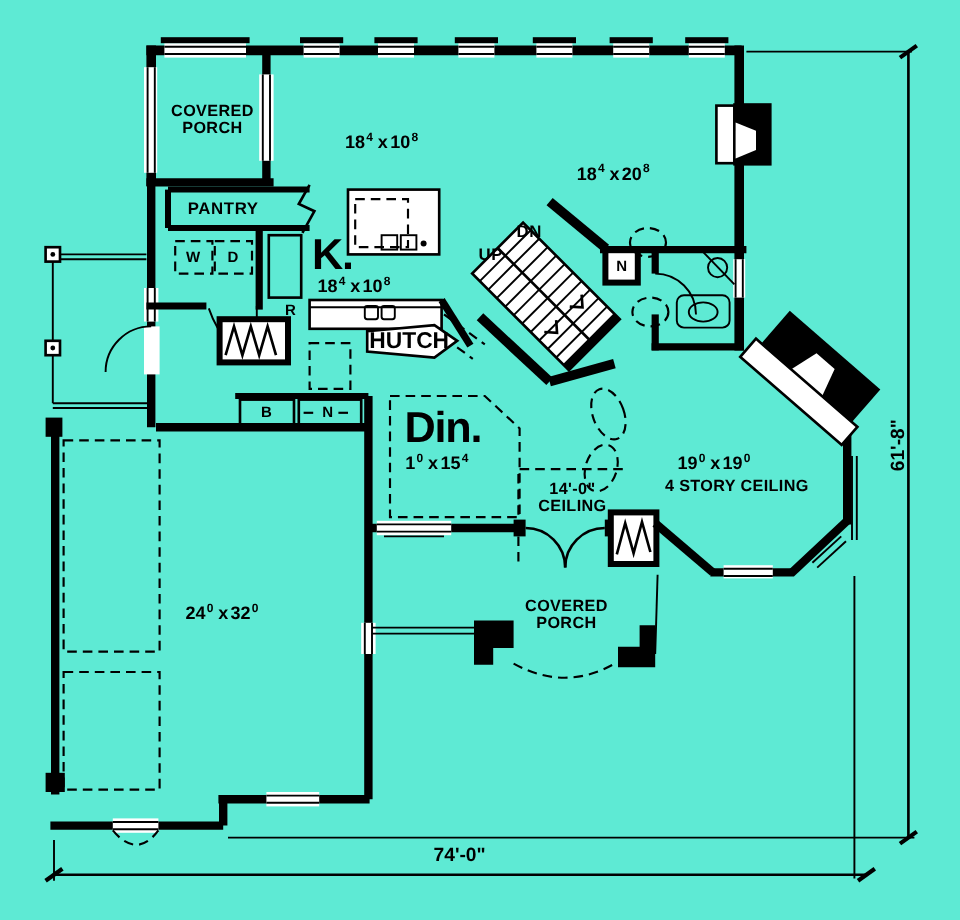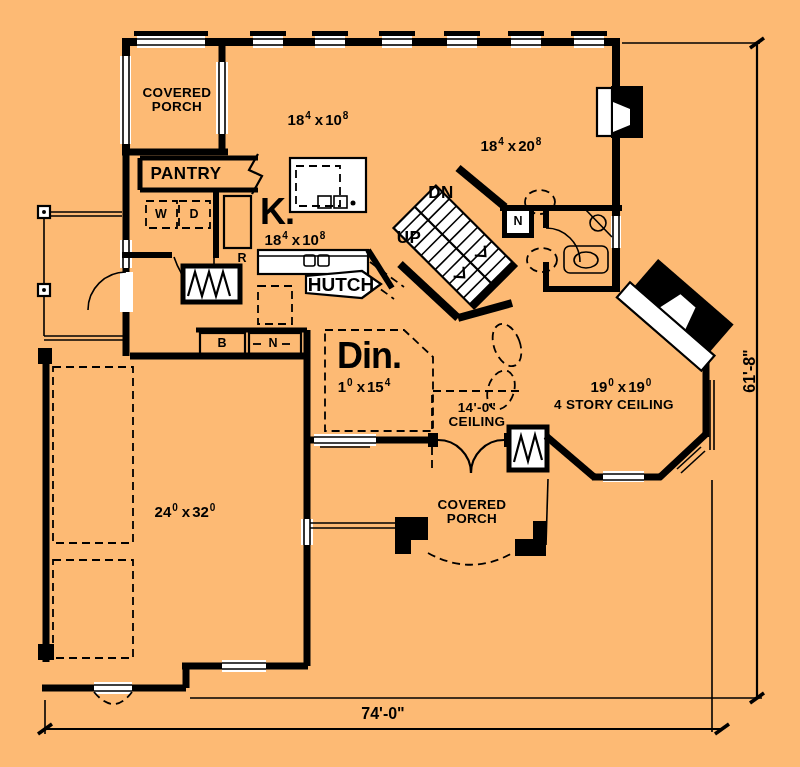--- a/index.html
+++ b/index.html
@@ -1,34 +1,34 @@
 <!DOCTYPE html>
 <html><head>
 <meta charset="utf-8">
 <style>
   html,body{margin:0;padding:0;background:#fff}
-  .plan{position:relative;width:800px;height:767px;background:#fdba74;
+  .plan{position:relative;width:800px;height:767px;background:#5eead4;
         font-family:"Liberation Sans",sans-serif;color:#000;overflow:hidden}
   .plan svg{position:absolute;left:0;top:0}
   .plan svg *{stroke:#000;fill:none;stroke-linecap:butt}
   .plan svg .f{fill:#000;stroke:none}
   .plan svg .wf{fill:#fff;stroke:none}
   .plan svg .wfb{fill:#fff}
   .w8{stroke-width:8}.w7{stroke-width:7}.w6{stroke-width:6}.w5{stroke-width:5}
   .w3{stroke-width:3.5}.t{stroke-width:1.6}.t2{stroke-width:2.2}
   .d{stroke-width:1.8;stroke-dasharray:8 5}
   .lbl{position:absolute;transform:translate(-50%,-50%);white-space:nowrap;
        text-align:center;font-weight:bold;color:#000;line-height:1.05}
   .big{font-size:36px;letter-spacing:-1px}
   .dim{font-size:15px}
   .dim sup{font-size:10px;vertical-align:super;margin:0 4px 0 1px}
   .dim .sep{margin-right:2px}
   .small{font-size:13.5px;line-height:14px;letter-spacing:.3px}
   .tiny{font-size:12.5px}
-  .med{font-size:17px;letter-spacing:.5px}
+  .med{font-size:14px;letter-spacing:.5px}
   .dimtxt{font-size:16px}
   .rot{transform:translate(-50%,-50%) rotate(-90deg)}
 </style>
 </head>
 <body>
 
 <div class="plan">
 
 <svg width="800" height="767" viewBox="0 0 800 767">
 
@@ -299,34 +299,34 @@
   <div class="lbl big" style="left:277px;top:212px">K.</div>
   <div class="lbl dim" style="left:297px;top:239px">
     <span>18</span><sup>4</sup><span class="sep">x</span><span>10</span><sup>8</sup>
   </div>
 
   <div class="lbl tiny" style="left:161px;top:215px">W</div>
   <div class="lbl tiny" style="left:194px;top:215px">D</div>
   <div class="lbl tiny" style="left:242px;top:259px">R</div>
 
   <div class="lbl med" style="left:441px;top:193px">DN</div>
-  <div class="lbl med" style="left:409px;top:238px">UP</div>
+  <div class="lbl med" style="left:409px;top:212px">UP</div>
   <div class="lbl tiny" style="left:518px;top:222px">N</div>
 
   <div class="lbl" style="left:341px;top:285px;font-size:19px">HUTCH</div>
 
   <div class="lbl tiny" style="left:222px;top:344px">B</div>
   <div class="lbl tiny" style="left:273px;top:344px">N</div>
 
   <div class="lbl big" style="left:369px;top:356px">Din.</div>
   <div class="lbl dim" style="left:366px;top:386px">
     <span>1</span><sup>0</sup><span class="sep">x</span><span>15</span><sup>4</sup>
   </div>
 
-  <div class="lbl dim" style="left:623px;top:386px">
+  <div class="lbl dim" style="left:597px;top:386px">
     <span>19</span><sup>0</sup><span class="sep">x</span><span>19</span><sup>0</sup>
   </div>
   <div class="lbl small" style="left:614px;top:405px">4 STORY CEILING</div>
 
   <div class="lbl small" style="left:477px;top:415px">
     <div>14'-0"</div>
     <div>CEILING</div>
   </div>
 
   <div class="lbl dim" style="left:187px;top:511px">

